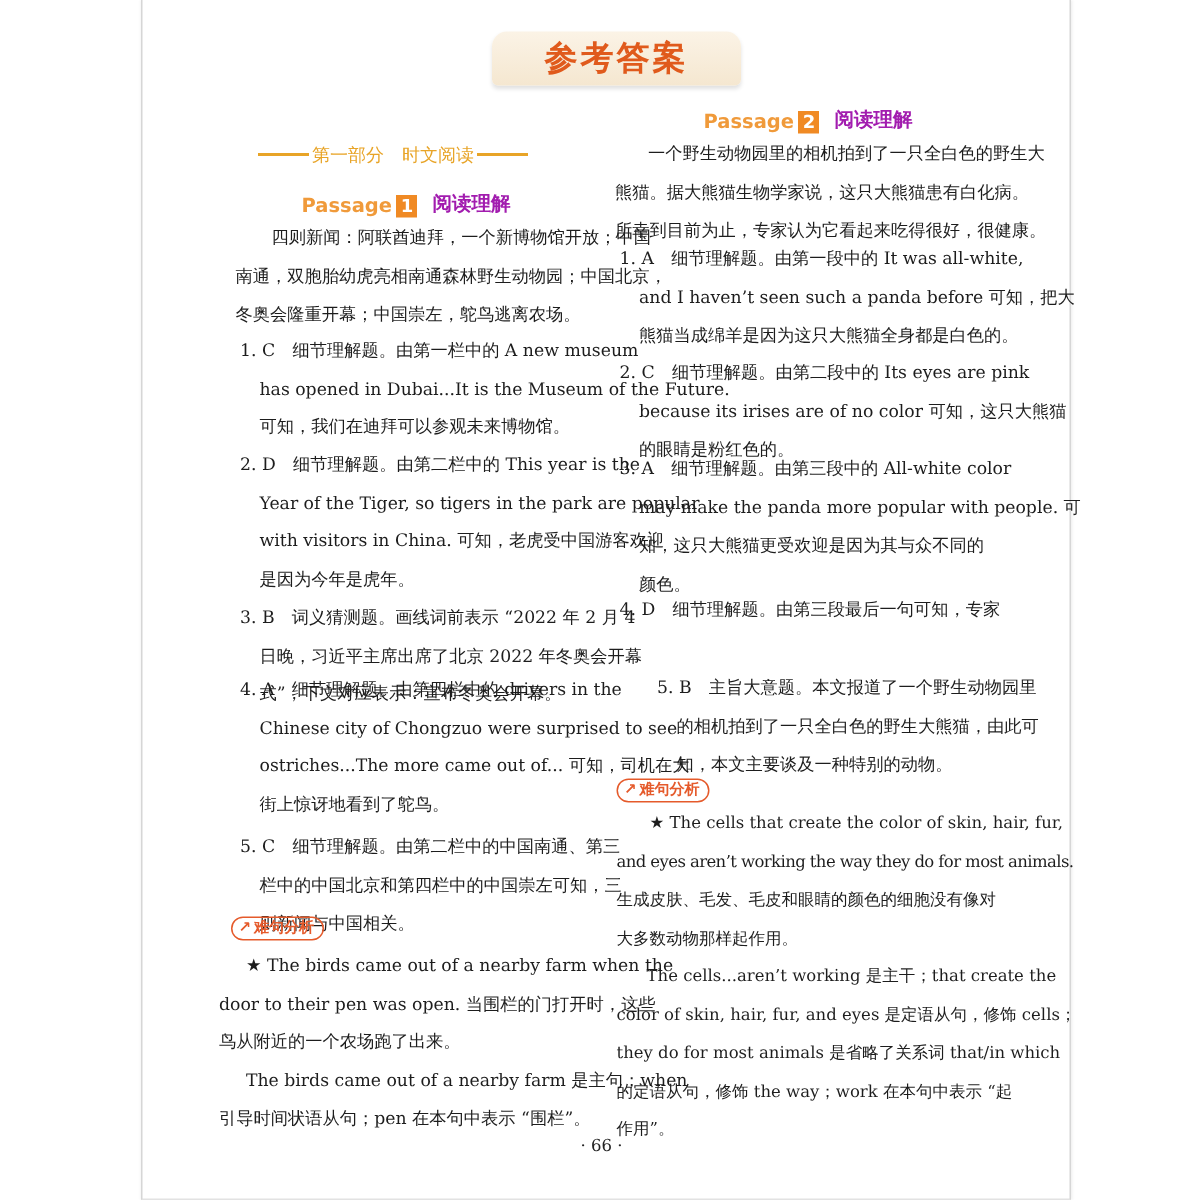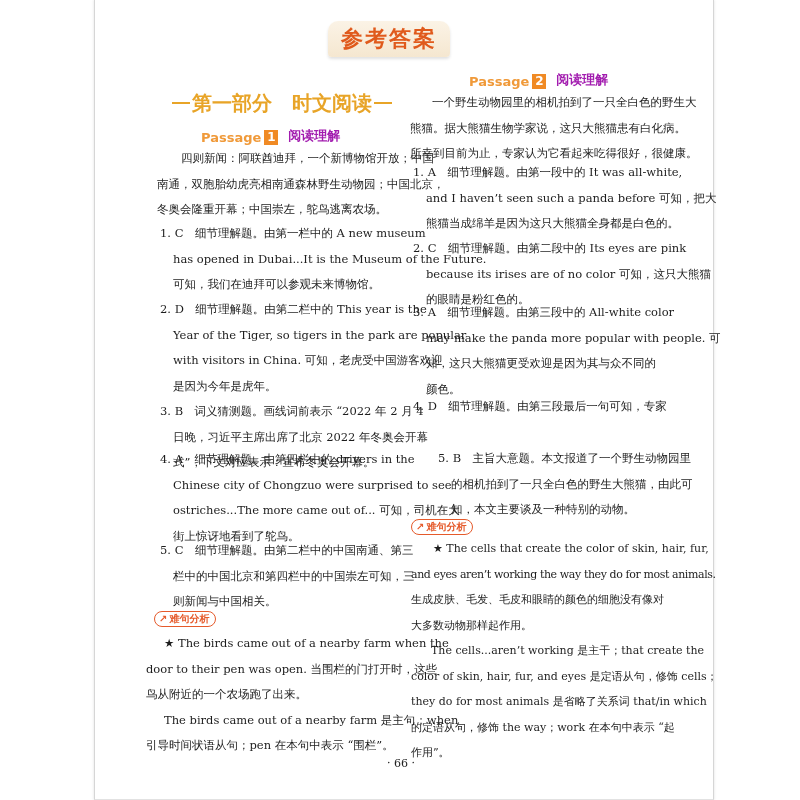--- a/index.html
+++ b/index.html
@@ -8,34 +8,34 @@
     font-family: "DejaVu Serif", "Liberation Serif", serif;
     color:#1a1a1a;
   }
   .page {
     position:absolute; left:94px; top:0; width:618px; height:799px;
     background:#ffffff;
     border-left:1px solid #d6d6d6; border-right:1px solid #d6d6d6; border-bottom:1px solid #e2e2e2;
     box-shadow: -1px 0 2px rgba(0,0,0,0.06), 1px 0 2px rgba(0,0,0,0.06);
   }
   .title-tab {
-    position:absolute; left:328px; top:21px; width:122px; height:36px;
+    position:absolute; left:328px; top:21px; width:166px; height:36px;
     background:linear-gradient(#fbf3e6,#f5e7d0);
     border-radius:10px 10px 4px 4px;
     box-shadow: 0 2px 3px rgba(0,0,0,0.12);
     display:flex; align-items:center; justify-content:center;
   }
   .title-tab span {
     font-family:"DejaVu Sans", sans-serif; font-weight:bold; font-size:22px;
     color:#e05a1c; letter-spacing:2px;
   }
 
   .part-heading {
     position:absolute; left:172px; top:92px; width:220px; height:22px;
-    font-family:"DejaVu Sans", sans-serif; font-weight:bold; font-size:20px; color:#e8a427;
+    font-family:"DejaVu Sans", sans-serif; font-weight:normal; font-size:12px; color:#e8a427;
     display:flex; align-items:center; white-space:nowrap;text-align:center;
   }
   .part-heading .line { display:inline-block; height:2px; background:#e8a427; width:34px; }
   .part-heading .txt { padding:0 2px; }
 
   .passage-head {
     position:absolute; display:flex; align-items:flex-end; white-space:nowrap;
     font-family:"DejaVu Sans", sans-serif; font-weight:bold;
   }
   .passage-head .p-word { color:#f09a3a; font-size:13px; }
@@ -103,21 +103,21 @@
   <span class="line">3. B　词义猜测题。画线词前表示 “2022 年 2 月 4</span>
   <span class="line" style="padding-left:13px;">日晚，习近平主席出席了北京 2022 年冬奥会开幕</span>
   <span class="line" style="padding-left:13px;">式”，下文对应表示：宣布冬奥会开幕。</span>
 </div>
 <div class="para" style="left:160px; top:447px;">
   <span class="line">4. A　细节理解题。由第四栏中的 drivers in the</span>
   <span class="line" style="padding-left:13px;">Chinese city of Chongzuo were surprised to see</span>
   <span class="line" style="padding-left:13px;">ostriches...The more came out of... 可知，司机在大</span>
   <span class="line" style="padding-left:13px;">街上惊讶地看到了鸵鸟。</span>
 </div>
-<div class="para" style="left:160px; top:538px;">
+<div class="para" style="left:160px; top:552px;">
   <span class="line">5. C　细节理解题。由第二栏中的中国南通、第三</span>
   <span class="line" style="padding-left:13px;">栏中的中国北京和第四栏中的中国崇左可知，三</span>
   <span class="line" style="padding-left:13px;">则新闻与中国相关。</span>
 </div>
 
 <div class="badge" style="left:154px; top:611px;">
   <span class="ico">↗</span>
   <span>难句分析</span>
 </div>
 

